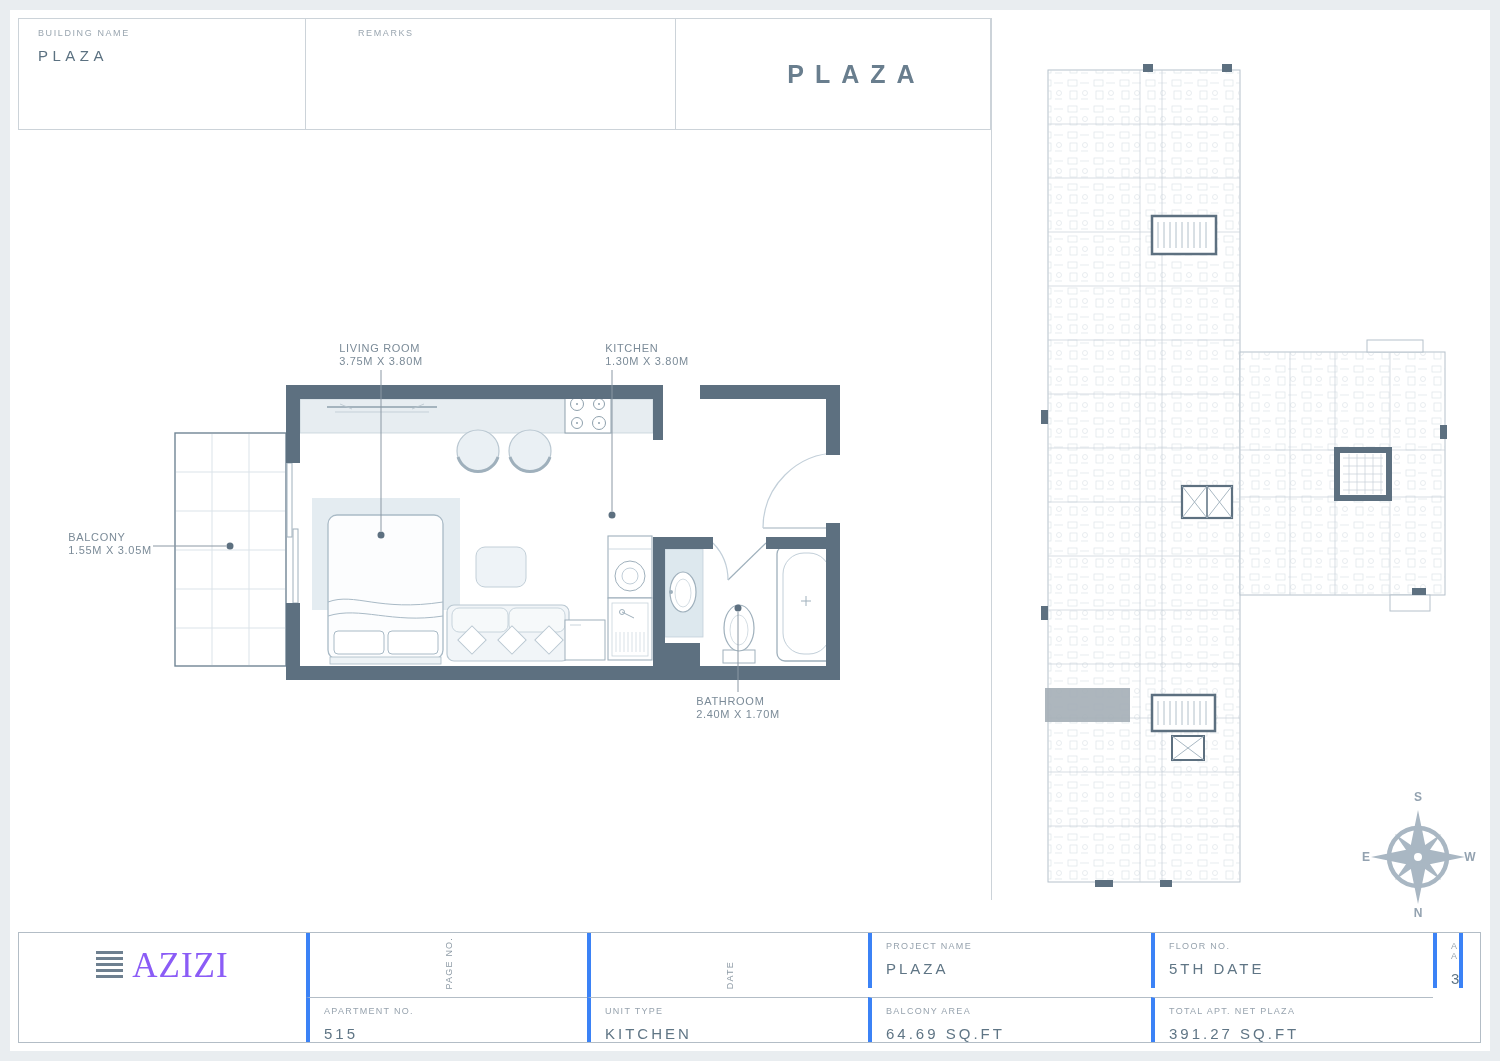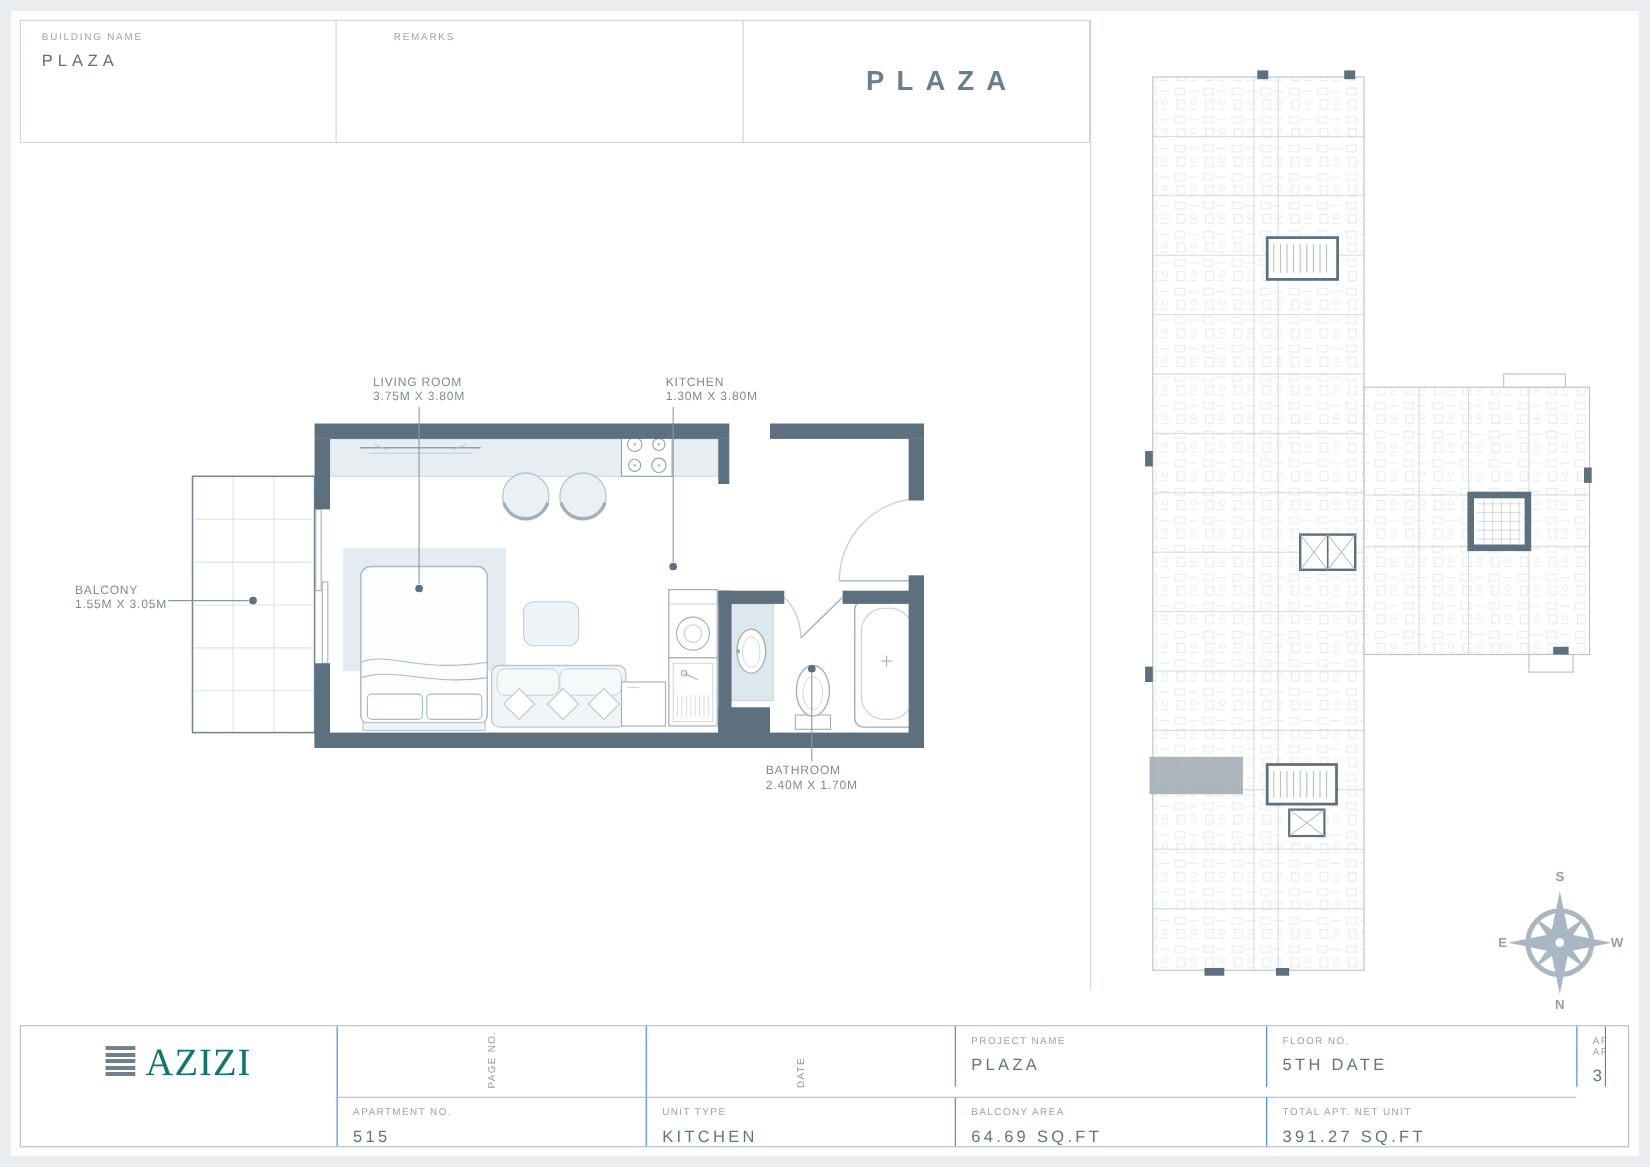--- a/index.html
+++ b/index.html
@@ -18,28 +18,28 @@
   .sheet-title { font-size:25px; letter-spacing:11px; color:#697e8e; font-weight:bold; padding-left:11px; }
   .vdiv { position:absolute; left:991px; top:18px; width:1px; height:882px; background:#ccd3d9; }
 
   
   .plabel { position:absolute; transform:translateX(-50%); text-align:left; font-size:11px; line-height:13px; letter-spacing:0.7px; color:#7b8b98; white-space:nowrap; }
 
   .overlay { position:absolute; left:0; top:0; width:1500px; height:1061px; }
 
   
   .ftable { position:absolute; left:18px; top:932px; width:1463px; height:111px; border:1px solid #b3bdc6; background:#fff; display:grid; grid-template-columns:287px 281px 281px 283px 282px 26px 1fr; grid-template-rows:55px 1fr; }
-  .fcell { border-left:1px solid #3b82f6; padding:8px 0 0 14px; overflow:hidden; }
+  .fcell { border-left:4px solid #3b82f6; padding:8px 0 0 14px; overflow:hidden; }
   .fcell.rtop { border-top:1px solid #b3bdc6; }
   .flabel { font-size:9px; letter-spacing:1.3px; color:#97a3ae; }
   .fvalue { font-size:15px; letter-spacing:3px; color:#5f7585; margin-top:9px; }
   .logo-cell { grid-row:1 / 3; border-left:none; display:flex; align-items:center; justify-content:center; padding:0; }
   .vcell { grid-row:1 / 3; display:flex; align-items:flex-end; justify-content:center; padding:0 0 8px 0; }
   .vtext { writing-mode:vertical-rl; transform:rotate(180deg); font-size:9px; letter-spacing:1.2px; color:#8d9aa5; }
-  .azizi { display:flex; align-items:center; gap:9px; color:#0f766e; }
+  .azizi { display:flex; align-items:center; gap:9px; color:#8b5cf6; }
   .azizi-bars { width:27px; height:29px; background:repeating-linear-gradient(to bottom, #6e8090 0 3.5px, transparent 3.5px 6px); }
   .azizi-text { font-family:"Liberation Serif", serif; font-size:35px; letter-spacing:1px; line-height:1; }
 </style>
 </head>
 <body>
 
 <div class="sheet"></div>
 
 <svg class="overlay" viewBox="0 0 1500 1061">
   <defs>
@@ -382,16 +382,16 @@
   </div>
   <div class="fcell rtop">
     <div class="flabel">UNIT TYPE</div>
     <div class="fvalue">KITCHEN</div>
   </div>
   <div class="fcell rtop">
     <div class="flabel">BALCONY AREA</div>
     <div class="fvalue">64.69 SQ.FT</div>
   </div>
   <div class="fcell rtop">
-    <div class="flabel">TOTAL APT. NET UNIT</div>
+    <div class="flabel">TOTAL APT. NET PLAZA</div>
     <div class="fvalue">391.27 SQ.FT</div>
   </div>
 </div>
 
 </body></html>

